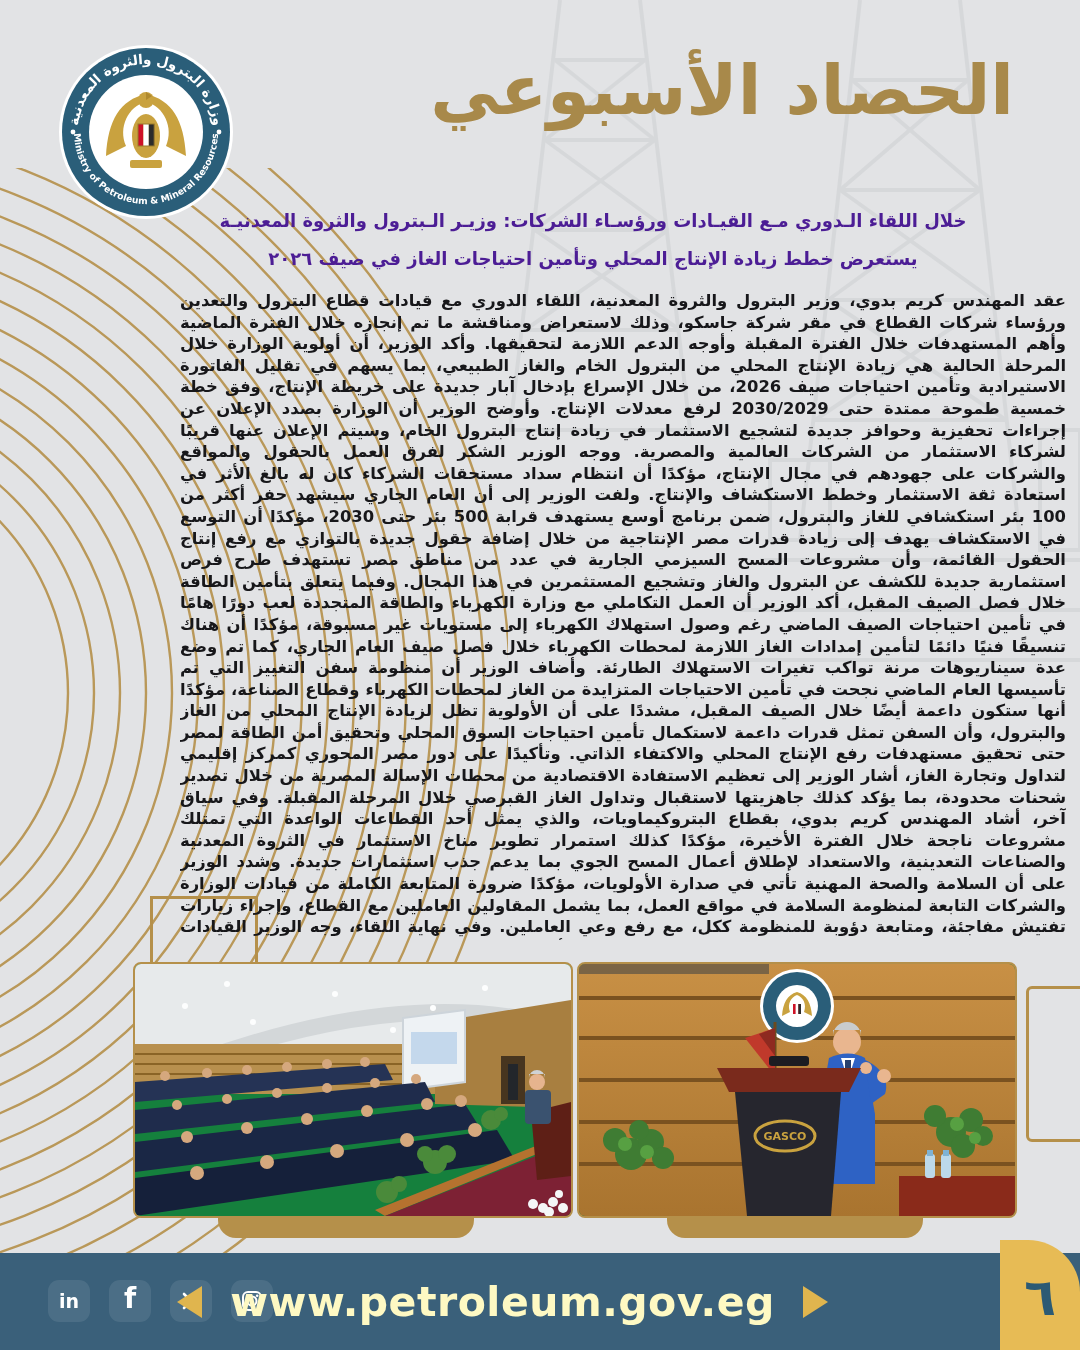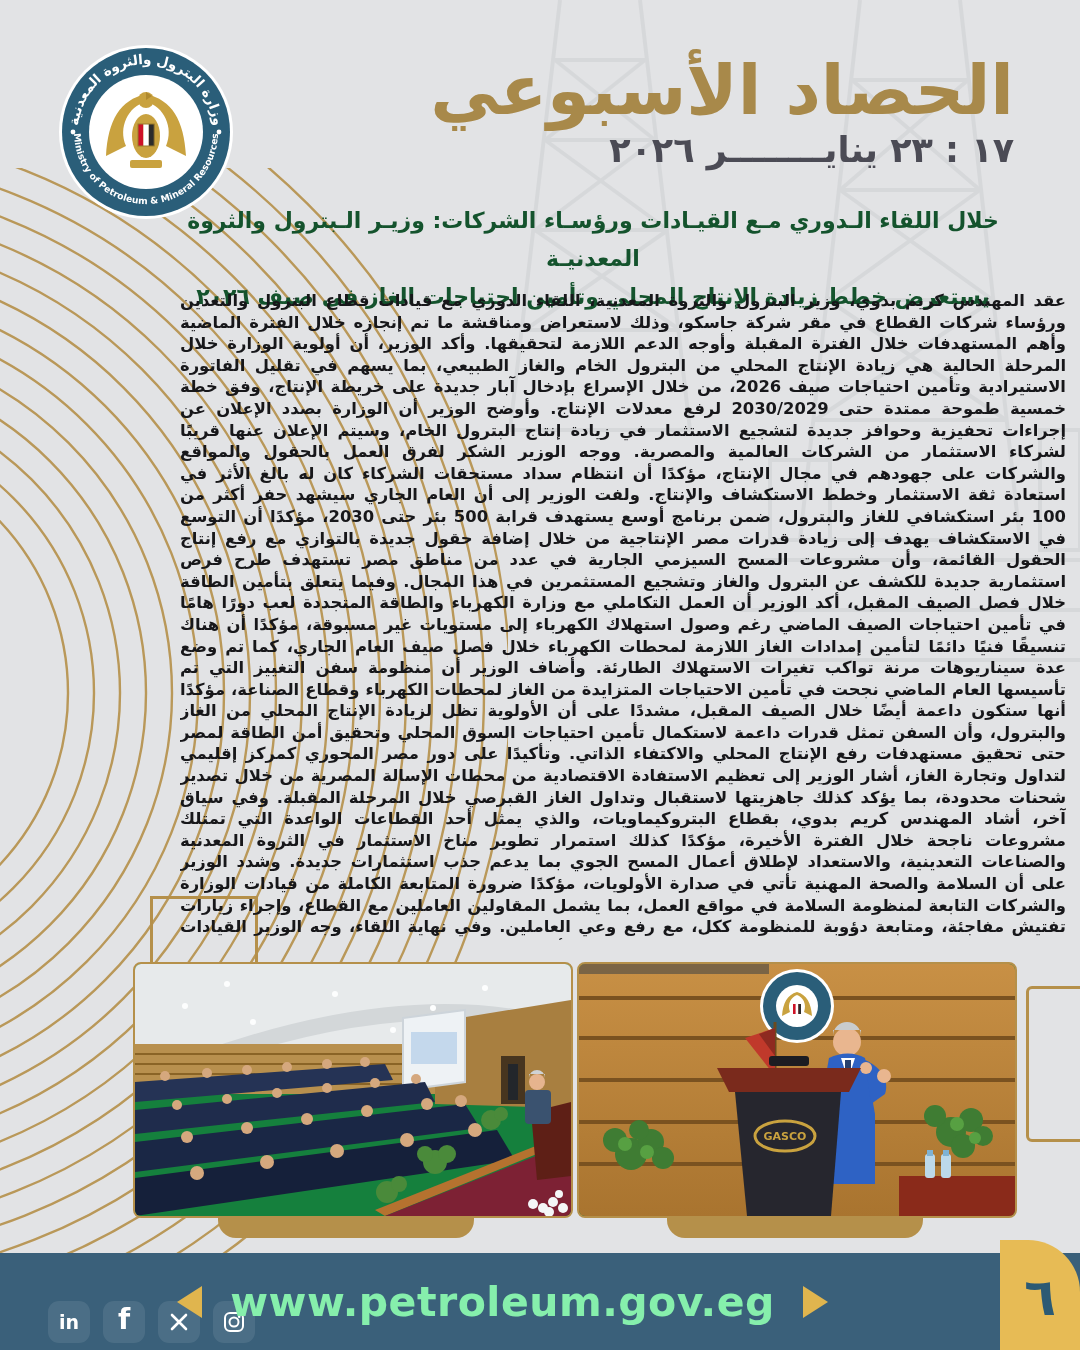--- a/index.html
+++ b/index.html
@@ -13,43 +13,43 @@
   .sq2{left:1026px;top:986px;width:66px;height:150px;border-radius:6px;}
   
   .logo{position:absolute;left:58px;top:44px;width:176px;height:176px;z-index:2;}
   
   .title{position:absolute;top:50px;right:66px;color:#a8894a;font-size:69px;font-weight:bold;
          direction:rtl;z-index:2;white-space:nowrap;}
   .date{position:absolute;top:130px;right:66px;color:#4b4b55;font-size:35px;font-weight:bold;
         direction:rtl;z-index:2;white-space:nowrap;}
   
   .headline{position:absolute;top:202px;left:140px;width:906px;direction:rtl;text-align:center;
-            color:#14532d;font-size:22px;font-weight:bold;line-height:38px;z-index:2;}
+            color:#4c1d95;font-size:18px;font-weight:bold;line-height:38px;z-index:2;}
   .body-text{position:absolute;top:290px;left:180px;width:886px;height:650px;overflow:hidden;
              direction:rtl;text-align:justify;color:#17171a;font-size:16.4px;line-height:21.6px;
              font-weight:bold;z-index:2;}
   
   .photo{position:absolute;top:962px;width:436px;height:252px;border:2px solid #b5904a;
          border-radius:8px;overflow:hidden;z-index:3;background:#15803d;}
   .photo-left{left:133px;}
   .photo-right{left:577px;}
   .photo-tab{position:absolute;top:1206px;width:256px;height:32px;background:#b5904a;
              border-radius:0 0 18px 18px;z-index:2;}
   .tab-left{left:218px;}
   .tab-right{left:667px;}
   
   .footer{position:absolute;left:0;top:1253px;width:1080px;height:97px;background:#3a607a;z-index:4;}
-  .socials{position:absolute;left:48px;top:27px;display:flex;gap:13px;margin-top:21px;}
+  .socials{position:absolute;left:48px;top:27px;display:flex;gap:19px;}
   .social{width:42px;height:42px;border-radius:11px;background:rgba(255,255,255,.09);
           display:flex;align-items:center;justify-content:center;color:#fff;}
   .social .in-txt{font-size:19px;font-weight:bold;}
   .social .f-txt{font-size:28px;font-weight:bold;line-height:1;padding-bottom:4px;}
   .url-row{position:absolute;left:0;top:0;width:1005px;height:97px;display:flex;
            align-items:center;justify-content:center;gap:28px;}
-  .url{color:#86efac;font-size:41px;font-weight:bold;letter-spacing:.5px;}
+  .url{color:#fef9c3;font-size:41px;font-weight:bold;letter-spacing:.5px;}
   .tri{width:0;height:0;border-top:16px solid transparent;border-bottom:16px solid transparent;}
   .tri-left{border-right:25px solid #e0b54e;}
   .tri-right{border-left:25px solid #e0b54e;}
   .badge{position:absolute;left:1000px;top:1240px;width:80px;height:110px;background:#e7bb55;
          border-radius:0 52px 0 0;z-index:5;display:flex;align-items:center;justify-content:center;}
   .badge span{color:#2c5a74;font-size:52px;font-weight:bold;padding-top:4px;}
 </style>
 </head>
 <body>
 
@@ -117,21 +117,20 @@
         <rect x="80" y="80" width="5.4" height="22" fill="#ce1126"></rect>
         <rect x="85.4" y="80" width="5.4" height="22" fill="#ffffff"></rect>
         <rect x="90.8" y="80" width="5.4" height="22" fill="#2b2b2b"></rect>
         <rect x="80" y="80" width="16.2" height="22" fill="none" stroke="#9a7a2c" stroke-width="1"></rect>
       </g>
       <rect x="72" y="116" width="32" height="8" rx="2" fill="#c9a23f"></rect>
     </g>
   </svg>
 
   <div class="title">الحصاد الأسبوعي</div>
-  <div class="date">١٧ : ٢٣ ينايــــــــر ٢٠٢٦</div>
 
   <div class="headline">
     <span>خلال اللقاء الـدوري مـع القيـادات ورؤسـاء الشركات: وزيـر الـبترول والثروة المعدنيـة</span><br>
     <span>يستعرض خطط زيادة الإنتاج المحلي وتأمين احتياجات الغاز في صيف ٢٠٢٦</span>
   </div>
 
   <div class="body-text">عقد المهندس كريم بدوي، وزير البترول والثروة المعدنية، اللقاء الدوري مع قيادات قطاع البترول والتعدين ورؤساء شركات القطاع في مقر شركة جاسكو، وذلك لاستعراض ومناقشة ما تم إنجازه خلال الفترة الماضية وأهم المستهدفات خلال الفترة المقبلة وأوجه الدعم اللازمة لتحقيقها. وأكد الوزير، أن أولوية الوزارة خلال المرحلة الحالية هي زيادة الإنتاج المحلي من البترول الخام والغاز الطبيعي، بما يسهم في تقليل الفاتورة الاستيرادية وتأمين احتياجات صيف 2026، من خلال الإسراع بإدخال آبار جديدة على خريطة الإنتاج، وفق خطة خمسية طموحة ممتدة حتى 2030/2029 لرفع معدلات الإنتاج. وأوضح الوزير أن الوزارة بصدد الإعلان عن إجراءات تحفيزية وحوافز جديدة لتشجيع الاستثمار في زيادة إنتاج البترول الخام، وسيتم الإعلان عنها قريبًا لشركاء الاستثمار من الشركات العالمية والمصرية. ووجه الوزير الشكر لفرق العمل بالحقول والمواقع والشركات على جهودهم في مجال الإنتاج، مؤكدًا أن انتظام سداد مستحقات الشركاء كان له بالغ الأثر في استعادة ثقة الاستثمار وخطط الاستكشاف والإنتاج. ولفت الوزير إلى أن العام الجاري سيشهد حفر أكثر من 100 بئر استكشافي للغاز والبترول، ضمن برنامج أوسع يستهدف قرابة 500 بئر حتى 2030، مؤكدًا أن التوسع في الاستكشاف يهدف إلى زيادة قدرات مصر الإنتاجية من خلال إضافة حقول جديدة بالتوازي مع رفع إنتاج الحقول القائمة، وأن مشروعات المسح السيزمي الجارية في عدد من مناطق مصر تستهدف طرح فرص استثمارية جديدة للكشف عن البترول والغاز وتشجيع المستثمرين في هذا المجال. وفيما يتعلق بتأمين الطاقة خلال فصل الصيف المقبل، أكد الوزير أن العمل التكاملي مع وزارة الكهرباء والطاقة المتجددة لعب دورًا هامًا في تأمين احتياجات الصيف الماضي رغم وصول استهلاك الكهرباء إلى مستويات غير مسبوقة، مؤكدًا أن هناك تنسيقًا فنيًا دائمًا لتأمين إمدادات الغاز اللازمة لمحطات الكهرباء خلال فصل صيف العام الجاري، كما تم وضع عدة سيناريوهات مرنة تواكب تغيرات الاستهلاك الطارئة. وأضاف الوزير أن منظومة سفن التغييز التي تم تأسيسها العام الماضي نجحت في تأمين الاحتياجات المتزايدة من الغاز لمحطات الكهرباء وقطاع الصناعة، مؤكدًا أنها ستكون داعمة أيضًا خلال الصيف المقبل، مشددًا على أن الأولوية تظل لزيادة الإنتاج المحلي من الغاز والبترول، وأن السفن تمثل قدرات داعمة لاستكمال تأمين احتياجات السوق المحلي وتحقيق أمن الطاقة لمصر حتى تحقيق مستهدفات رفع الإنتاج المحلي والاكتفاء الذاتي. وتأكيدًا على دور مصر المحوري كمركز إقليمي لتداول وتجارة الغاز، أشار الوزير إلى تعظيم الاستفادة الاقتصادية من محطات الإسالة المصرية من خلال تصدير شحنات محدودة، بما يؤكد كذلك جاهزيتها لاستقبال وتداول الغاز القبرصي خلال المرحلة المقبلة. وفي سياق آخر، أشاد المهندس كريم بدوي، بقطاع البتروكيماويات، والذي يمثل أحد القطاعات الواعدة التي تمتلك مشروعات ناجحة خلال الفترة الأخيرة، مؤكدًا كذلك استمرار تطوير مناخ الاستثمار في الثروة المعدنية والصناعات التعدينية، والاستعداد لإطلاق أعمال المسح الجوي بما يدعم جذب استثمارات جديدة. وشدد الوزير على أن السلامة والصحة المهنية تأتي في صدارة الأولويات، مؤكدًا ضرورة المتابعة الكاملة من قيادات الوزارة والشركات التابعة لمنظومة السلامة في مواقع العمل، بما يشمل المقاولين العاملين مع القطاع، وإجراء زيارات تفتيش مفاجئة، ومتابعة دؤوبة للمنظومة ككل، مع رفع وعي العاملين. وفي نهاية اللقاء، وجه الوزير القيادات ورؤساء الشركات بضرورة العمل التكاملي كفريق واحد لحل أي تحديات تعيق الاستفادة من الفرص الواعدة لزيادة الإنتاج وتسهيل فرص الاستثمار.</div>
 
   <div class="deco-sq sq1"></div>
   <div class="deco-sq sq2"></div>

